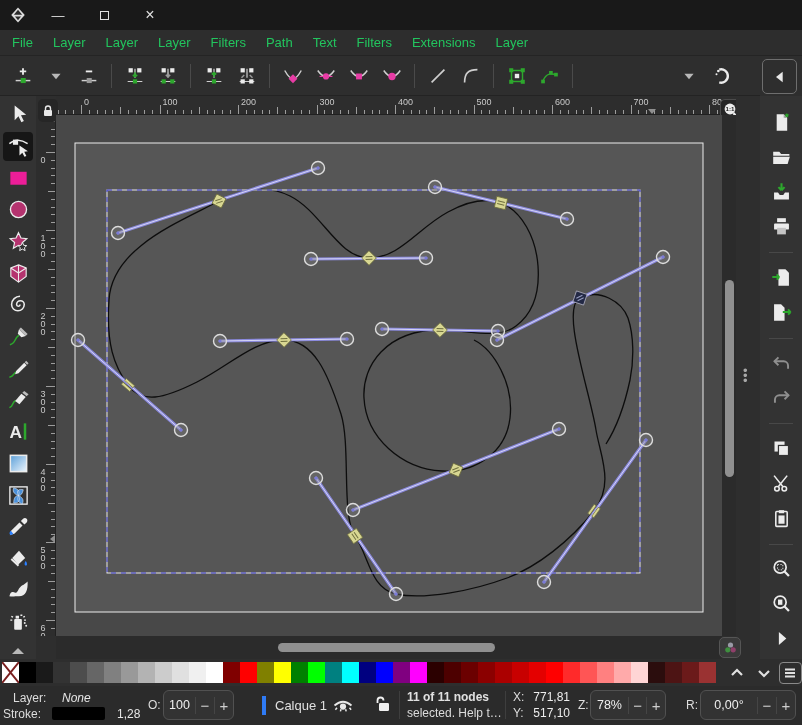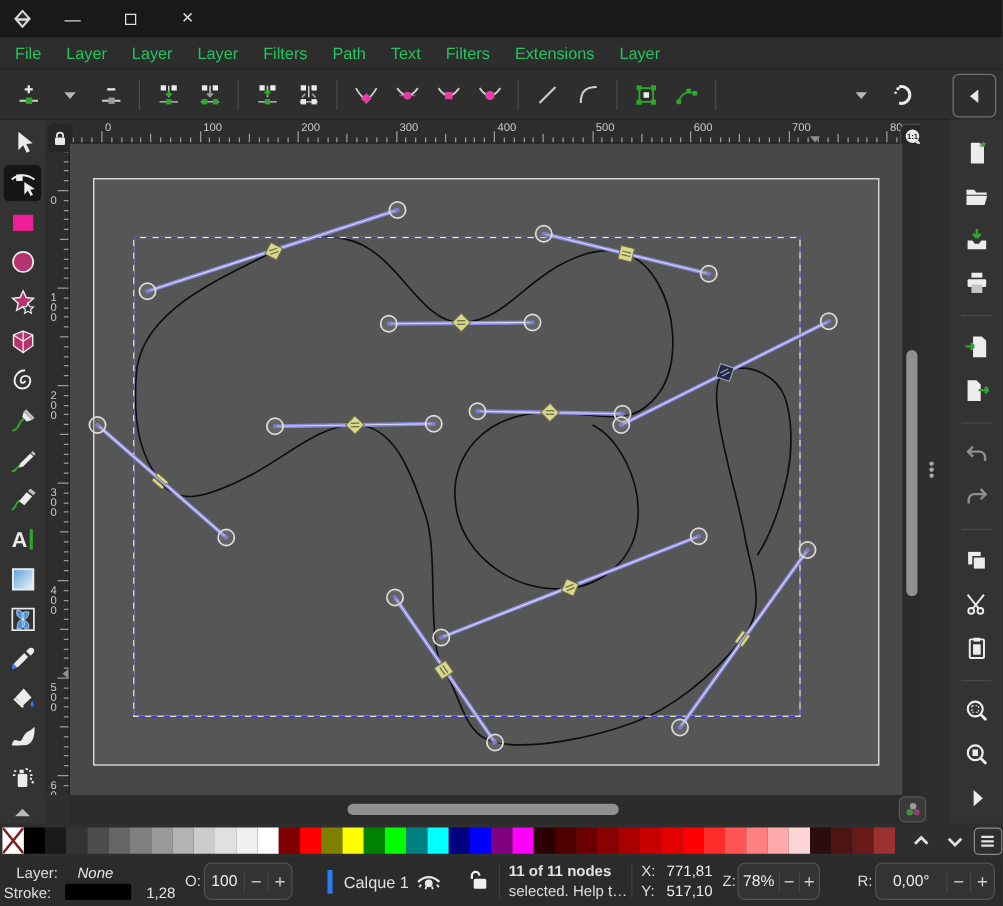--- a/index.html
+++ b/index.html
@@ -903,21 +903,21 @@
     </span>
     <span class="sb-abs" style="left:407px; top:20px; color:#dcdcdc;">selected. Help t…</span>
 
     <div class="sb-sep" style="left:505px;"></div>
     <span class="sb-abs sb-label" style="left:513px; top:4px;">X:</span>
     <span class="sb-abs" style="left:530px; top:4px; width:40px; text-align:right; color:#eee;">771,81</span>
     <span class="sb-abs sb-label" style="left:513px; top:20px;">Y:</span>
     <span class="sb-abs" style="left:530px; top:20px; width:40px; text-align:right; color:#eee;">517,10</span>
 
     <span class="sb-abs sb-label" style="left:578px; top:12px;">Z:</span>
-    <div class="spin" style="left:590px; width:66px;">
+    <div class="spin" style="left:590px; width:76px;">
       <span class="val" style="width:38px;">78%</span>
       <span class="sbtn">−</span>
       <span class="sbtn">+</span>
     </div>
     <span class="sb-abs sb-label" style="left:686px; top:12px;">R:</span>
     <div class="spin" style="left:700px; width:96px;">
       <span class="val" style="width:56px;">0,00°</span>
       <span class="sbtn">−</span>
       <span class="sbtn">+</span>
     </div>

